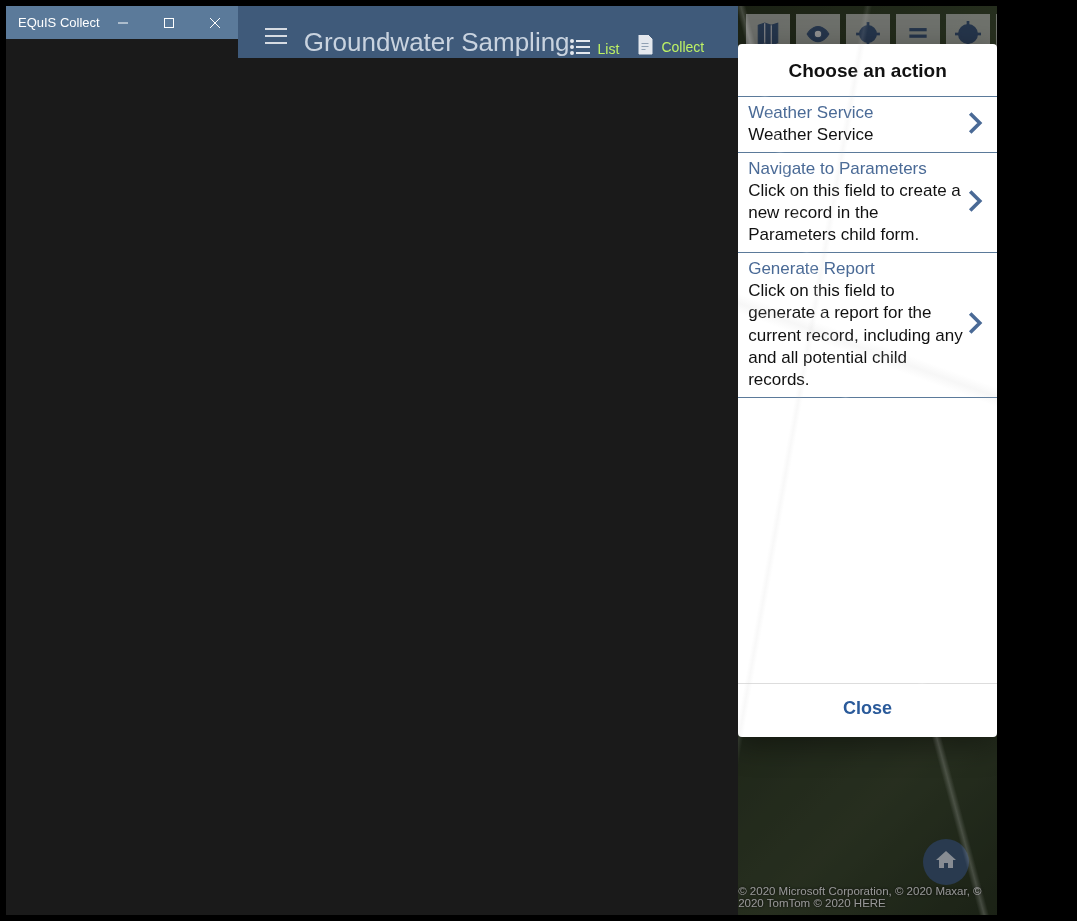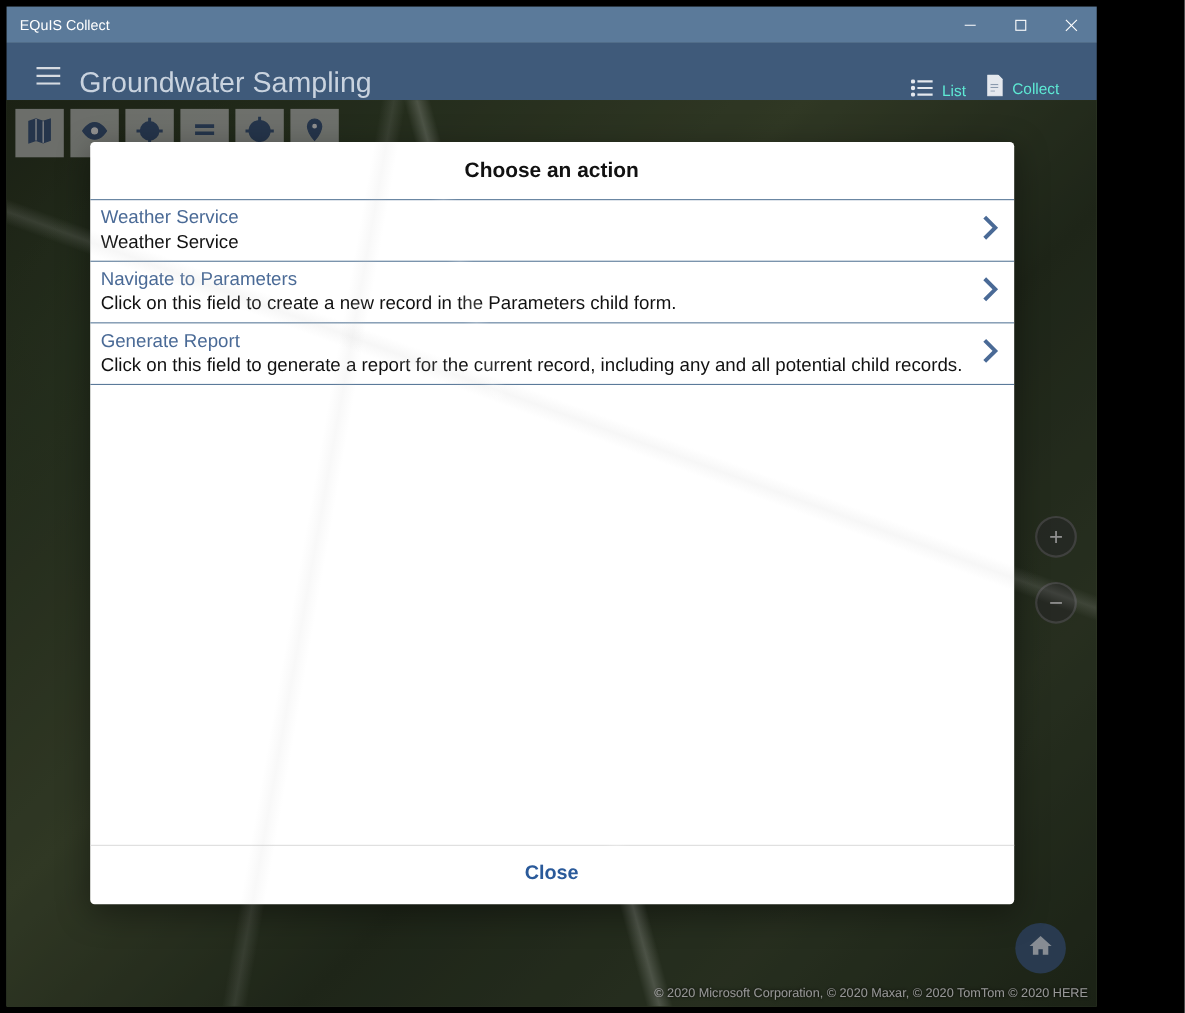--- a/index.html
+++ b/index.html
@@ -10,21 +10,21 @@
     height: 921px;
     overflow: hidden;
     position: relative;
   }
   .window {
     position: absolute;
     left: 6px; top: 6px;
     width: 991px; height: 909px;
     background: #1a1a1a;
     display: flex;
-    flex-direction: column;
+    flex-direction: row;
   }
   .titlebar {
     height: 33px;
     background: #5b7a9a;
     display: flex;
     align-items: center;
     color: #fff;
     font-size: 13px;
     padding-left: 12px;
   }
@@ -50,21 +50,21 @@
   .hamburger svg { stroke: #d6dbe2; }
   .page-title {
     font-size: 26px;
     font-weight: 300;
     color: #c9d3df;
     margin-left: 6px;
     flex: 1;
   }
   .header-action {
     display: flex; align-items: center;
-    color: #5eead4; font-size: 14px;
+    color: #bef264; font-size: 14px;
     margin-right: 18px;
     gap: 8px;
   }
   .header-action svg { stroke: #e4e8ee; fill: #e4e8ee; }
   .map-area {
     position: relative;
     flex: 1;
     background:
       radial-gradient(circle at 20% 30%, #3a4a2e 0%, transparent 25%),
       radial-gradient(circle at 70% 60%, #2d3a24 0%, transparent 30%),

